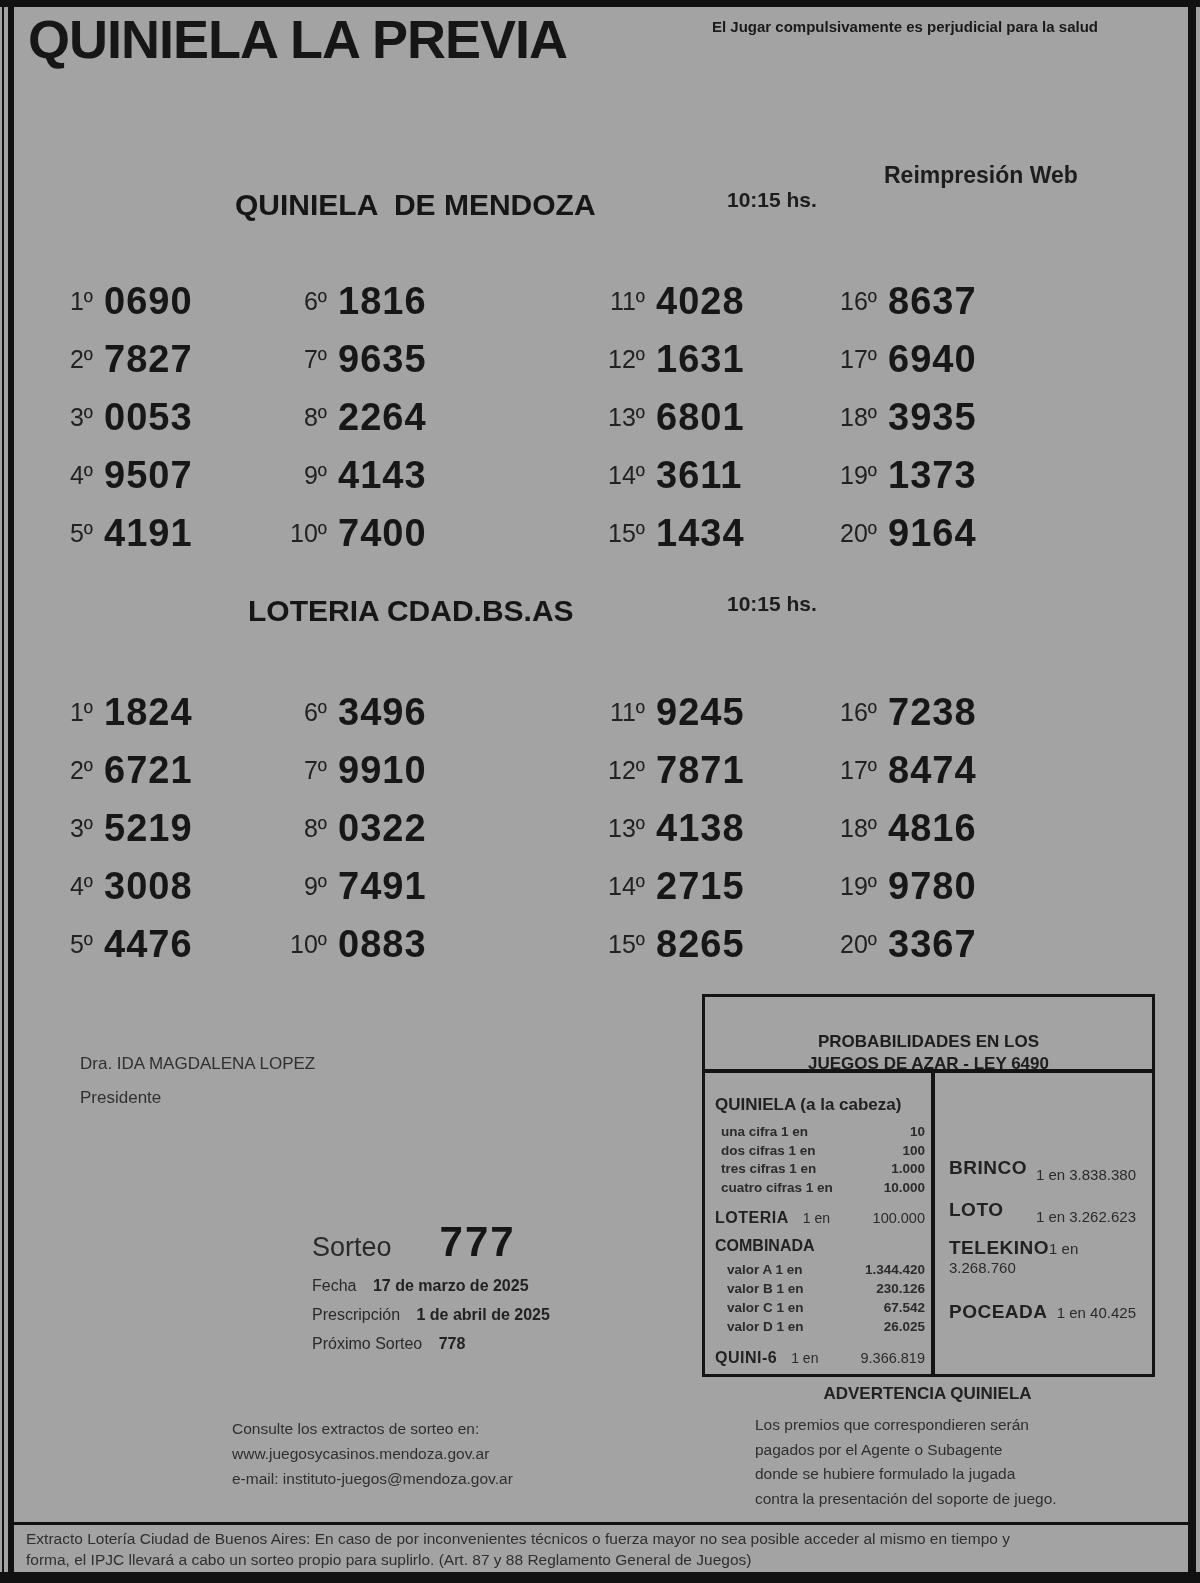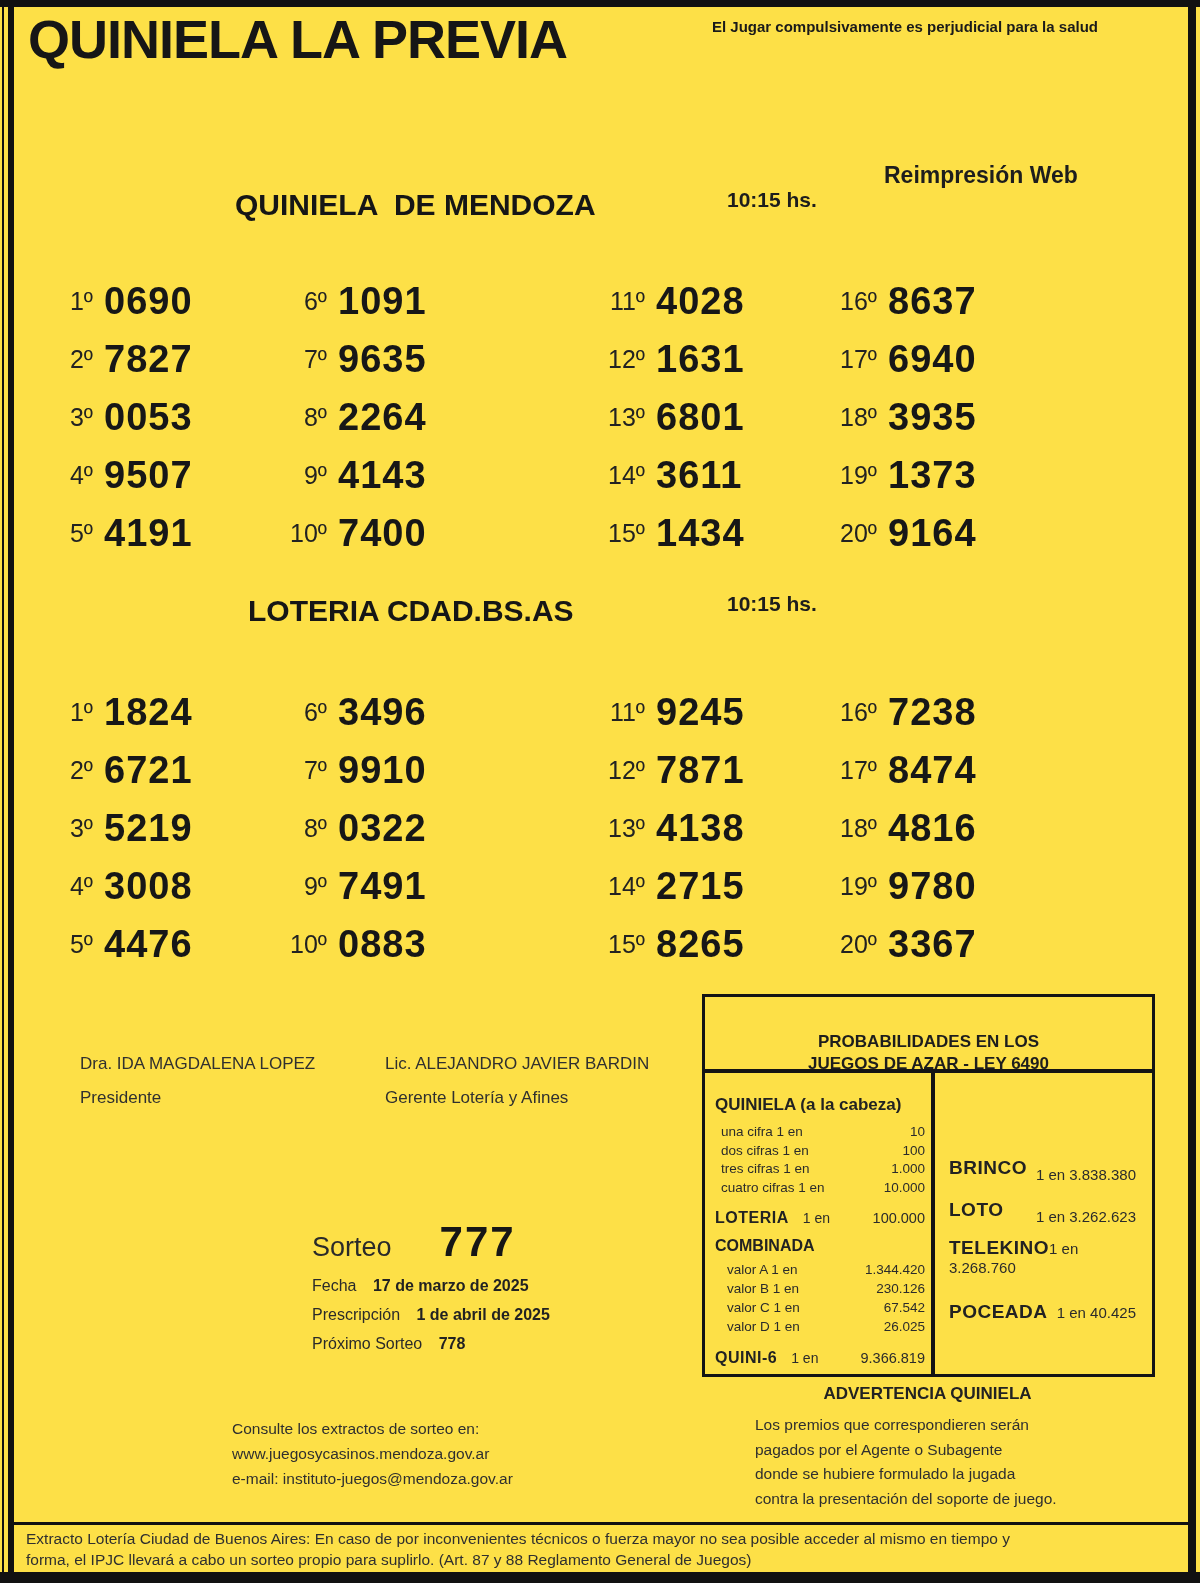--- a/index.html
+++ b/index.html
@@ -1,17 +1,17 @@
 <!DOCTYPE html>
 <html><head>
 <meta charset="utf-8">
 <style>
   html,body { margin:0; padding:0; background:#ffffff; }
   .page {
-    position:relative; width:1200px; height:1583px; background:#fde047;
+    position:relative; width:1200px; height:1583px; background:#a3a3a3;
     font-family:"Liberation Sans", sans-serif; color:#1d1d1d; overflow:hidden;
   }
   
   .bd { position:absolute; background:#111111; }
   .bd-top    { left:0; top:0; width:1200px; height:7px; }
   .bd-lthin  { left:2px; top:0; width:2px; height:1583px; }
   .bd-left   { left:8px; top:0; width:6px; height:1583px; }
   .bd-right  { left:1188px; top:0; width:8px; height:1583px; }
   .bd-bottom { left:0; top:1572px; width:1200px; height:11px; }
   .bd-fsep   { left:8px; top:1522px; width:1188px; height:3px; }
@@ -43,21 +43,21 @@
 
   .pbox { position:absolute; left:702px; top:994px; width:453px; height:383px;
     border:3px solid #141414; box-sizing:border-box; }
   .pbox-header { height:76px; box-sizing:border-box; border-bottom:4px solid #141414;
     text-align:center; font-weight:bold; font-size:17px; line-height:22px; padding-top:34px; }
   .pbox-body { display:flex; height:303px; }
   .pcol-left { width:230px; box-sizing:border-box; border-right:4px solid #141414; padding:22px 6px 6px 10px; }
   .pcol-right { flex:1; padding:0 16px 0 14px; }
 
   .p-header { font-weight:bold; font-size:17px; margin-bottom:8px; color:#222; }
-  .p-row { display:flex; justify-content:space-between; font-size:13.5px; line-height:18.5px; padding-left:6px; color:#2b2b2b; }
+  .p-row { display:flex; justify-content:space-between; font-size:13.5px; line-height:18.5px; padding-left:6px; color:#2b2b2b;font-weight:bold; }
   .p-row .v { text-align:right; }
   .loteria-row, .quini-row { display:flex; align-items:baseline; margin-top:12px; }
   .g-label { font-weight:bold; font-size:16px; letter-spacing:0.5px; color:#222; }
   .g-mid { margin-left:14px; font-size:14px; color:#2b2b2b; }
   .g-val { flex:1; text-align:right; font-size:14.5px; color:#2b2b2b; }
   .comb-header { font-weight:bold; font-size:16px; margin-top:10px; margin-bottom:5px; color:#222; }
   .comb-rows .p-row { padding-left:12px; line-height:19px; }
   .quini-row { margin-top:13px;justify-content:center; }
 
   .pcol-right .game-row { display:flex; justify-content:space-between; align-items:flex-start; }
@@ -122,21 +122,21 @@
       <div class="result-cell">
         <span class="rank">4º</span>
         <span class="num">9507</span>
       </div>
       <div class="result-cell">
         <span class="rank">5º</span>
         <span class="num">4191</span>
       </div>
       <div class="result-cell">
         <span class="rank">6º</span>
-        <span class="num">1091</span>
+        <span class="num">1816</span>
       </div>
       <div class="result-cell">
         <span class="rank">7º</span>
         <span class="num">9635</span>
       </div>
       <div class="result-cell">
         <span class="rank">8º</span>
         <span class="num">2264</span>
       </div>
       <div class="result-cell">
@@ -270,24 +270,20 @@
       </div>
       <div class="result-cell">
         <span class="rank">20º</span>
         <span class="num">3367</span>
       </div>
     </div>
 
   <div class="sig s1">
     <div class="name">Dra. IDA MAGDALENA LOPEZ</div>
     <div class="role">Presidente</div>
-  </div>
-  <div class="sig s2">
-    <div class="name">Lic. ALEJANDRO JAVIER BARDIN</div>
-    <div class="role">Gerente Lotería y Afines</div>
   </div>
 
   <div class="pbox">
     <div class="pbox-header">
       <div>PROBABILIDADES EN LOS</div>
       <div>JUEGOS DE AZAR - LEY 6490</div>
     </div>
     <div class="pbox-body">
       <div class="pcol-left">
         <div class="p-header">QUINIELA (a la cabeza)</div>

